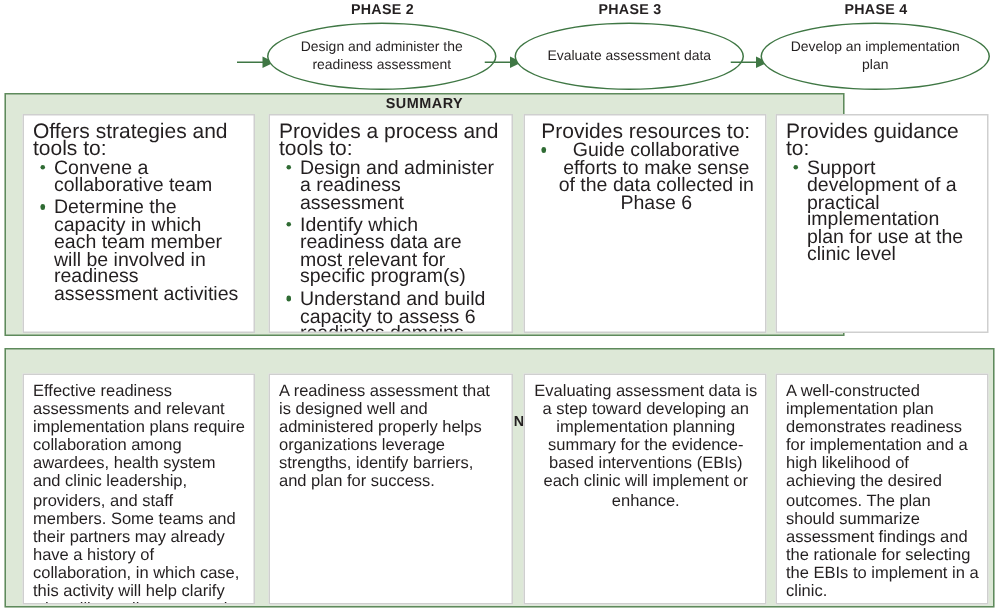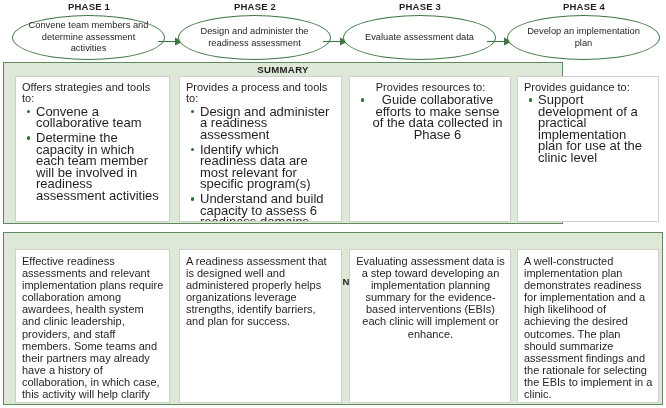--- a/index.html
+++ b/index.html
@@ -124,21 +124,21 @@
     border: 0.9px solid #cfcfcf;
     padding: 5px 5px 4px 6px;
     overflow: hidden;
   }
   .card.k0 { left: 11px;  width: 155px; }
   .card.k1 { left: 175px; width: 163px; }
   .card.k2 { left: 345px; width: 162px; text-align: center; }
   .card.k3 { left: 513px; width: 142px; }
 
   .card-lead {
-    font-size: 11px;
+    font-size: 14px;
     line-height: 11.4px;
     margin: 0 0 1px 0;
     color: #231f20;
   }
   ul.card-list {
     list-style: none;
     margin: 0;
     padding: 0 0 0 14px;
   }
   ul.card-list li {
@@ -165,26 +165,20 @@
     color: #231f20;
   }
 </style>
 </head>
 <body>
 
 <div id="canvas">
 
   <div class="phase-row">
 
-    <div class="phase-col c0">
-      <div class="phase-label">PHASE 1</div>
-      <div class="phase-ellipse">
-        <span>Convene team members and determine assessment activities</span>
-      </div>
-    </div>
 
     <div class="arrow a0">
       <svg width="26" height="9" viewBox="0 0 26 9" aria-hidden="true">
         <line x1="0" y1="4.5" x2="18" y2="4.5" stroke="#3f7744" stroke-width="1.1"></line>
         <polygon points="17,0.6 25,4.5 17,8.4" fill="#3f7744"></polygon>
       </svg>
     </div>
 
     <div class="phase-col c1">
       <div class="phase-label">PHASE 2</div>

